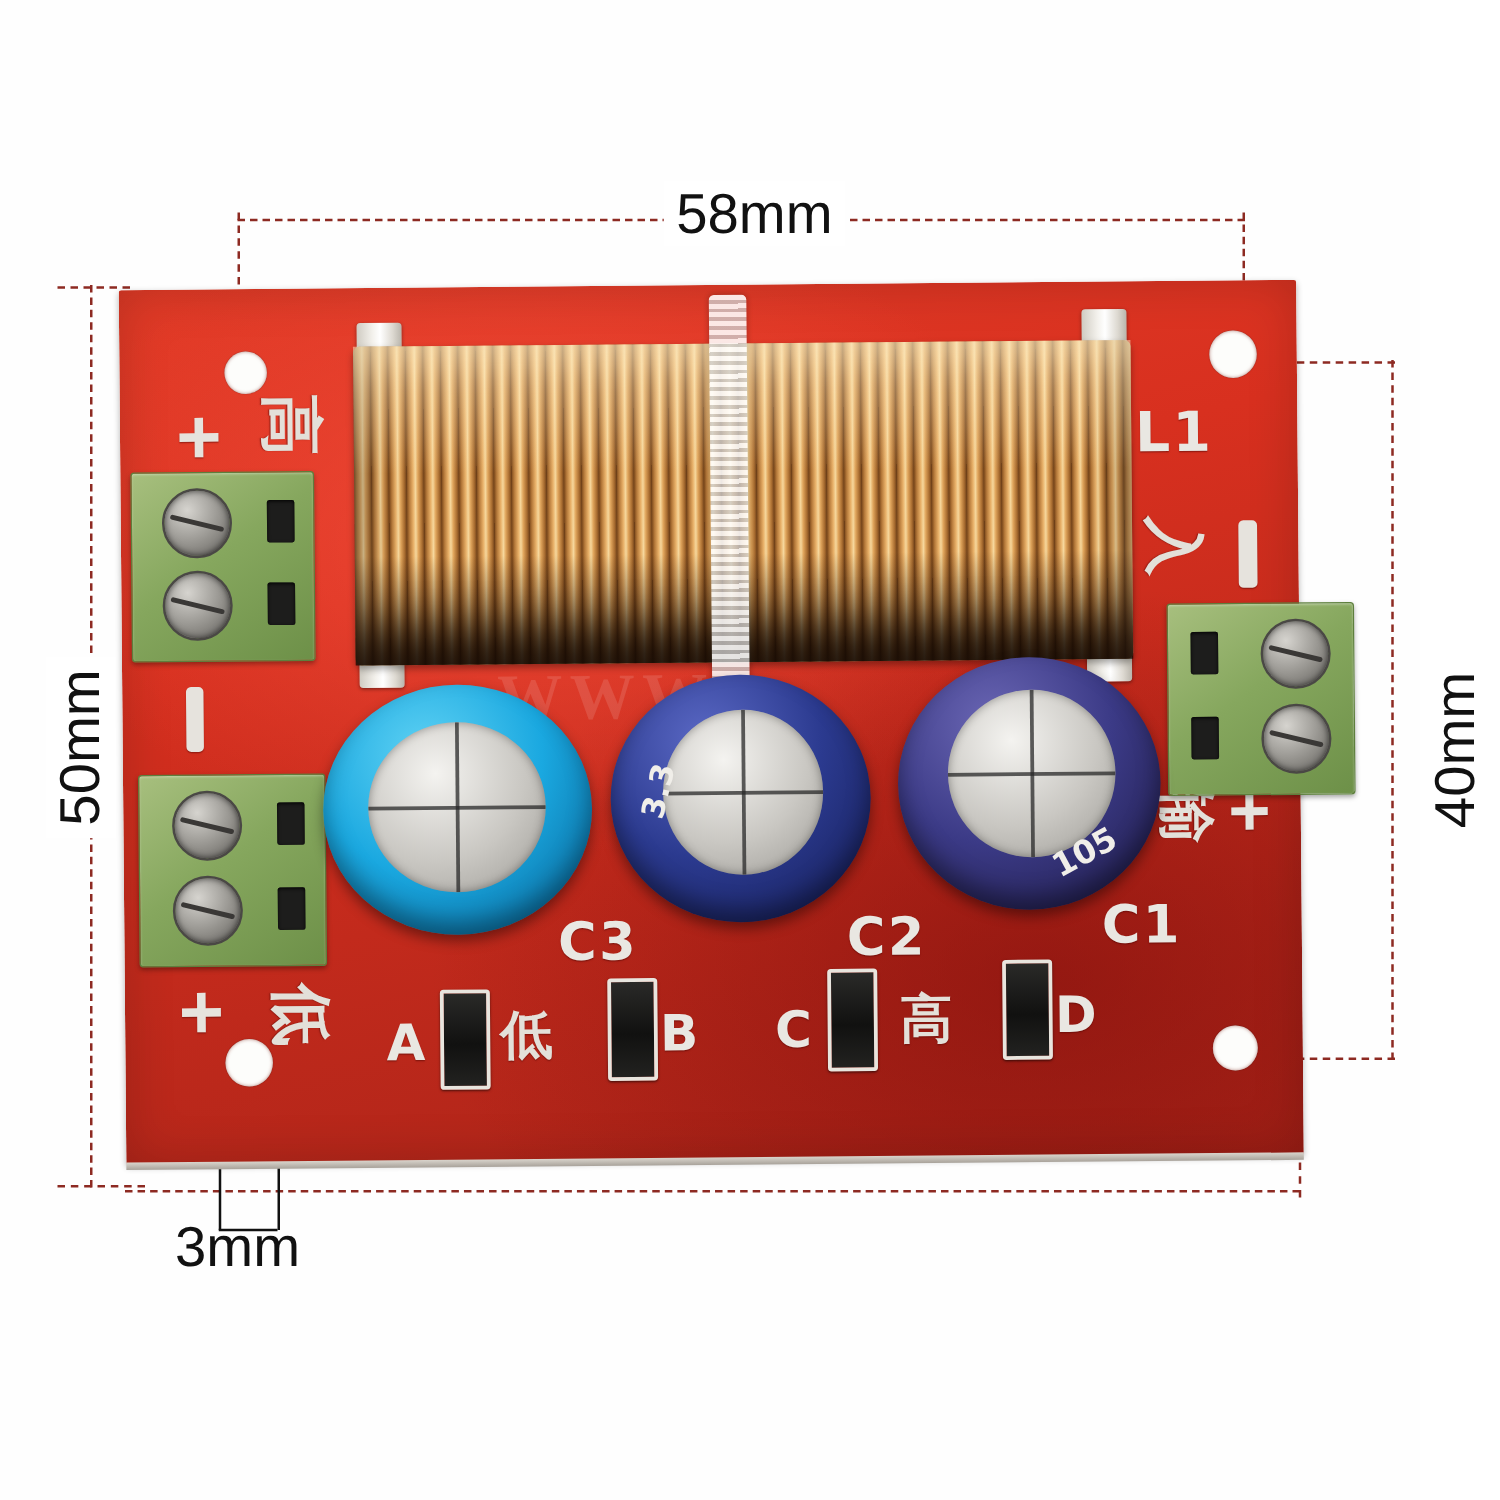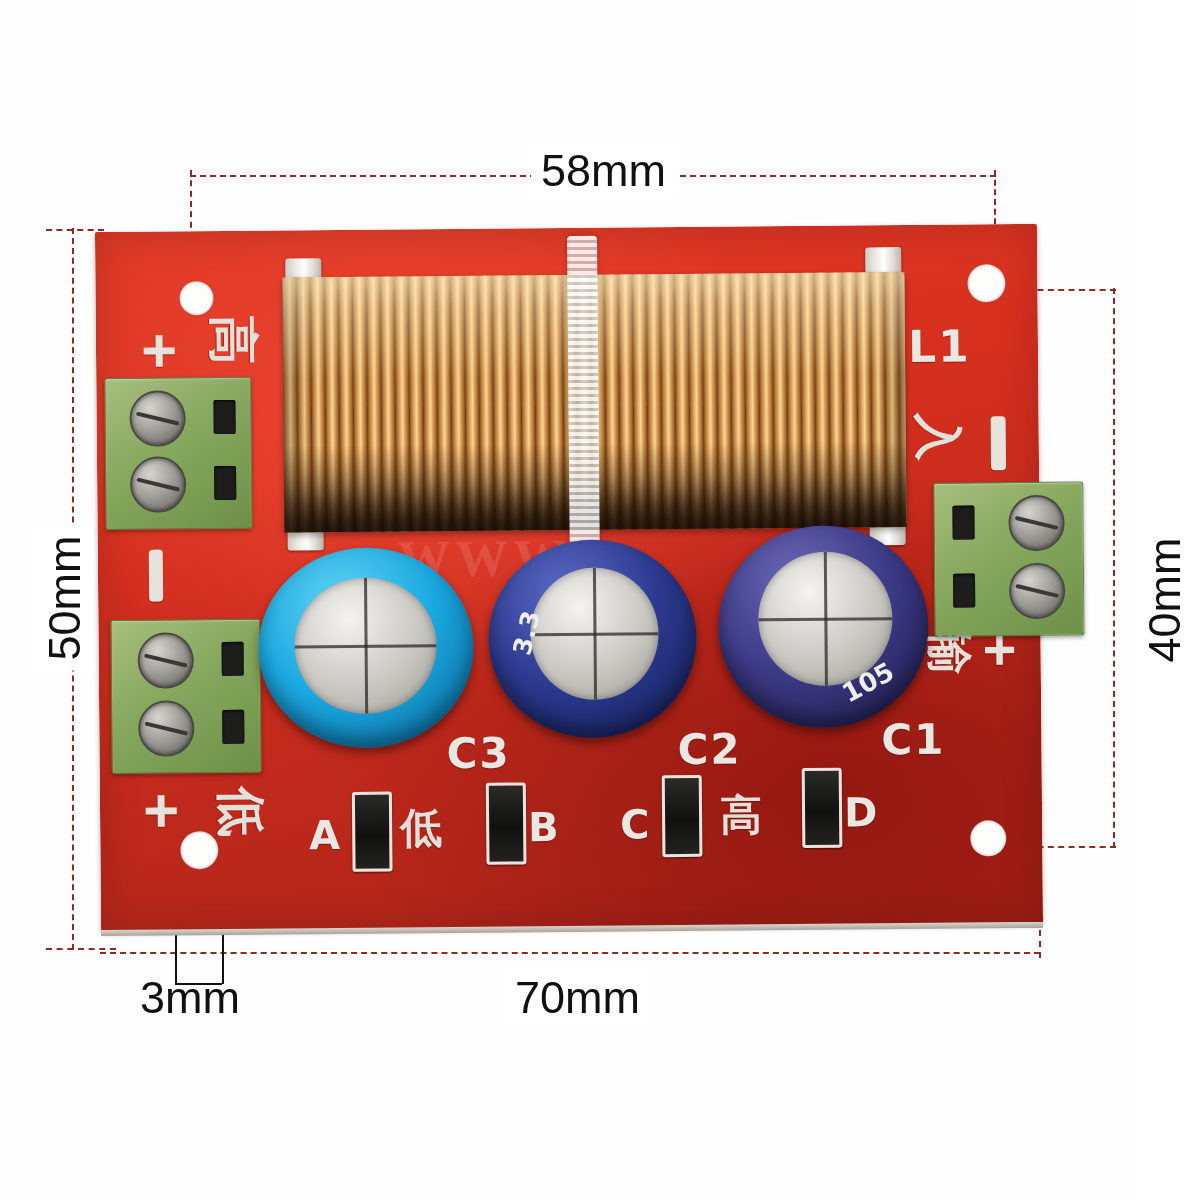--- a/index.html
+++ b/index.html
@@ -116,21 +116,20 @@
               background:#fff;padding:2px 10px;">50mm</div>
 
   <div class="dash-v" style="left:1113px;top:288px;height:560px;"></div>
   <div class="dash-h" style="left:996px;top:289px;width:120px;"></div>
   <div class="dash-h" style="left:996px;top:846px;width:120px;"></div>
   <div class="dimlabel" style="left:1092px;top:572px;font-size:45px;transform:rotate(-90deg);
               background:#fff;padding:2px 10px;">40mm</div>
 
   <div class="dash-h" style="left:100px;top:952px;width:940px;"></div>
   <div class="dash-v" style="left:1039px;top:930px;height:28px;"></div>
-  <div class="dimlabel" style="left:505px;top:972px;font-size:45px;background:#fff;padding:0 10px;">70mm</div>
 
   <div class="solid-v" style="left:175px;top:862px;height:122px;"></div>
   <div class="solid-v" style="left:222px;top:862px;height:122px;"></div>
   <div class="solid-h" style="left:175px;top:983px;width:47px;"></div>
   <div class="dimlabel" style="left:140px;top:972px;font-size:45px;">3mm</div>
 
   <div id="pcb">
 
     <div class="wm" style="left:300px;top:300px;font-size:52px;">WWW</div>
 

